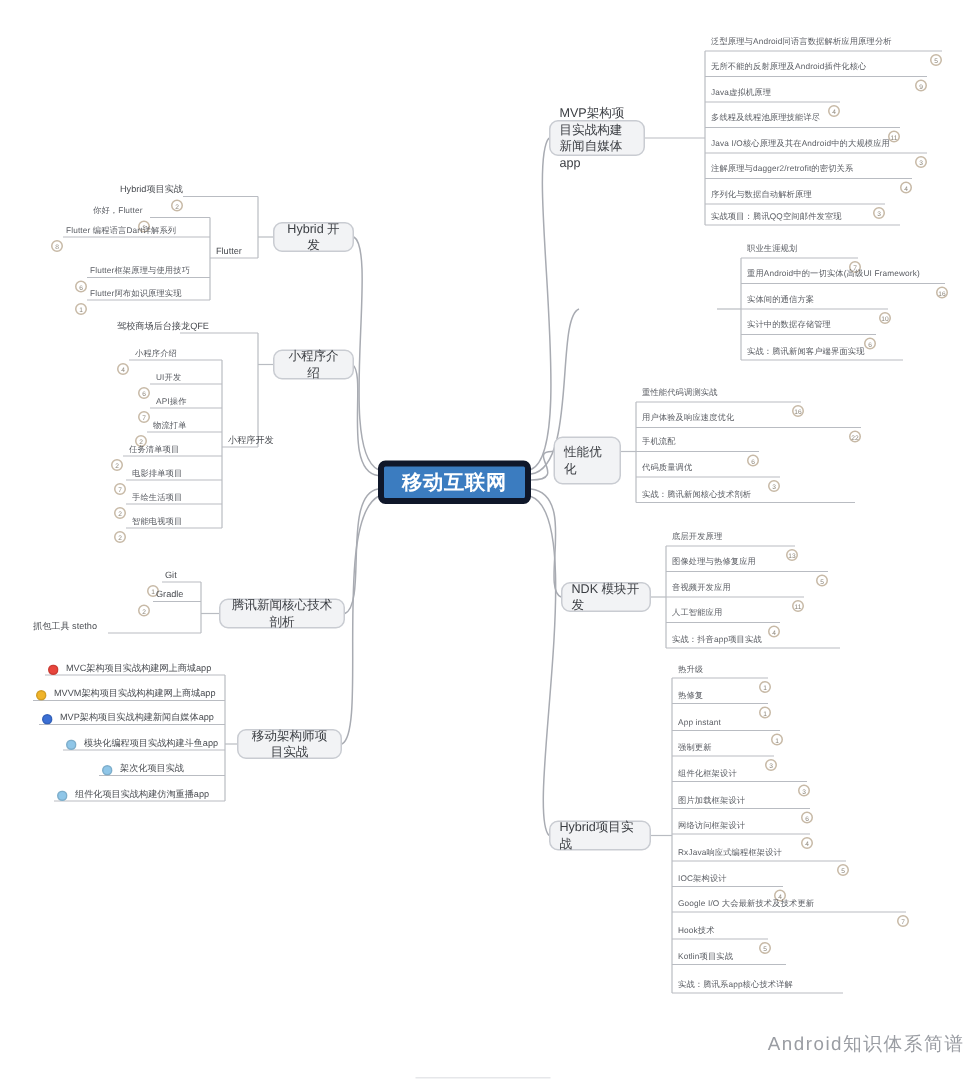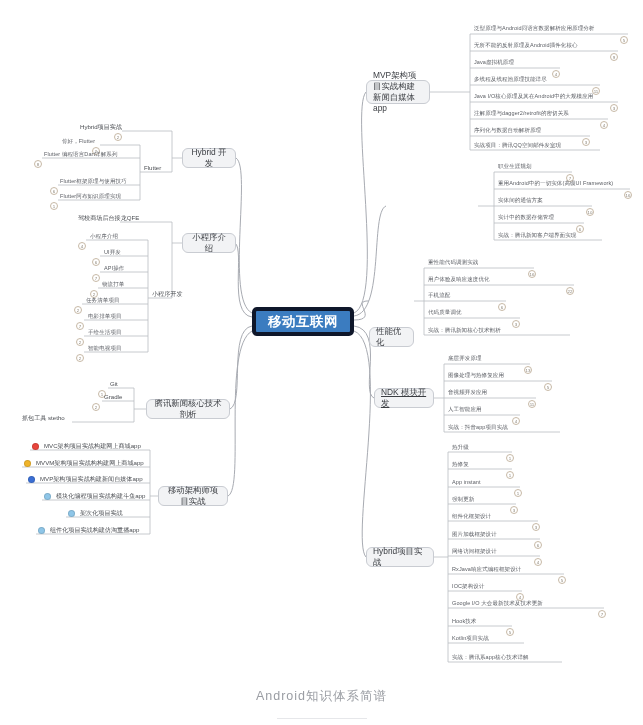--- a/index.html
+++ b/index.html
@@ -57,21 +57,21 @@
   
   .dot{
     position:absolute;width:7px;height:7px;border-radius:50%;
     box-sizing:border-box;border:.6px solid rgba(0,0,0,.12);
     display:flex;align-items:center;justify-content:center;
     color:#fff;font-size:4px;font-weight:bold;
   }
 
   
   .caption{
-    position:absolute;left:0;top:688px;width:643px;text-align:center;
+    position:absolute;left:0;top:688px;width:643px;text-align:right;
     color:#9a9da3;font-size:12.5px;letter-spacing:1px;
   }
   .caption-rule{
     position:absolute;left:277px;top:718px;width:90px;height:1px;background:#e6e7ea;
   }
 </style>
 </head>
 <body>
 
 <div id="stage">
@@ -178,23 +178,23 @@
     <path d="M150,500 L42,500"></path>
     <path d="M150,517 L66,517"></path>
     <path d="M150,534 L36,534"></path>
   </svg>
 
   <div class="center-node">移动互联网</div>
 
   <div class="branch right" style="left:366px;top:80px;width:64px;height:24px;">MVP架构项目实战构建新闻自媒体app</div>
 
 
-  <div class="branch right" style="left:369px;top:291px;width:45px;height:20px;justify-content:center;margin-top:36px;">性能优化</div>
-
-  <div class="branch right" style="left:374px;top:388px;width:60px;height:20px;justify-content:center;text-decoration:underline;">NDK 模块开发</div>
+  <div class="branch right" style="left:369px;top:291px;width:45px;height:32px;justify-content:center;">性能优化</div>
+
+  <div class="branch right" style="left:374px;top:388px;width:60px;height:20px;justify-content:center;">NDK 模块开发</div>
 
   <div class="branch right" style="left:366px;top:547px;width:68px;height:20px;justify-content:center;">Hybrid项目实战</div>
 
   <div class="leaf" style="left:474px;top:25px;">泛型原理与Android同语言数据解析应用原理分析</div>
   <div class="badge" style="left:620px;top:36px;">5</div>
   <div class="leaf" style="left:474px;top:42px;">无所不能的反射原理及Android插件化核心</div>
   <div class="badge" style="left:610px;top:53px;">9</div>
   <div class="leaf" style="left:474px;top:59px;">Java虚拟机原理</div>
   <div class="badge" style="left:552px;top:70px;">4</div>
   <div class="leaf" style="left:474px;top:76px;">多线程及线程池原理技能详尽</div>

